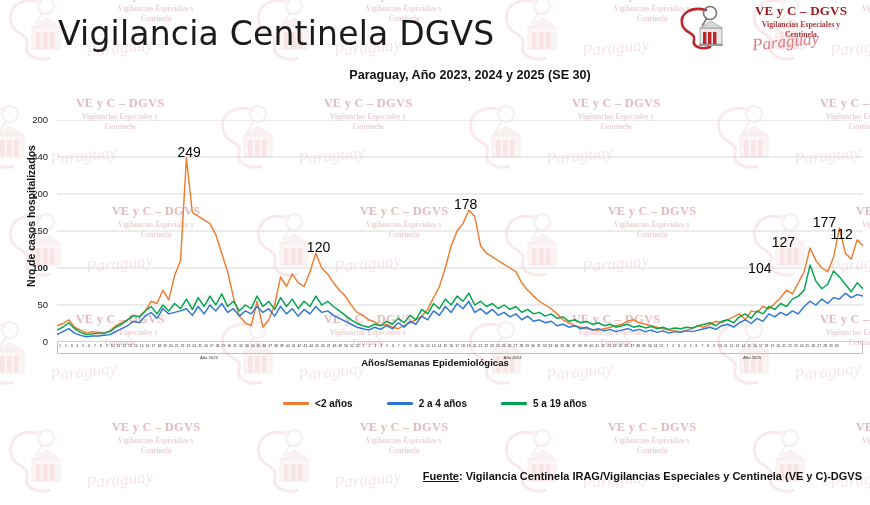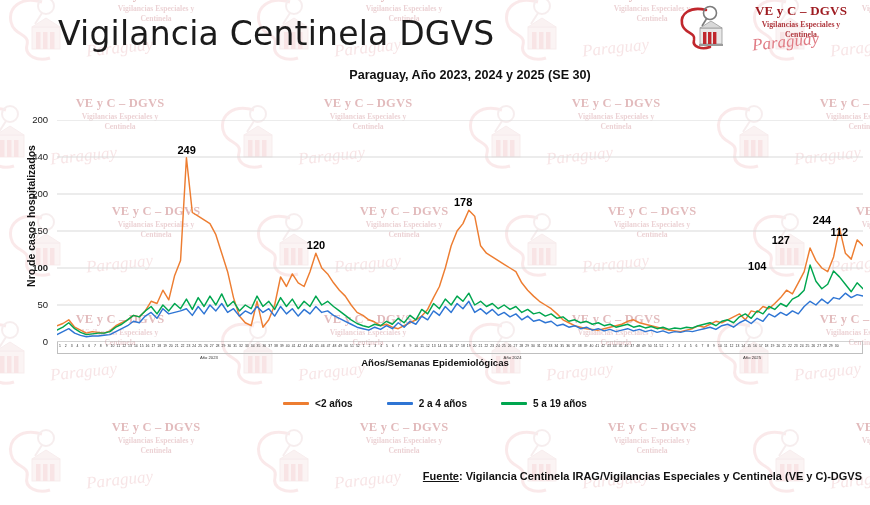--- a/index.html
+++ b/index.html
@@ -71,21 +71,21 @@
     font-size:9.5px;color:#1a1a1a;
   }
   #plot{
     position:absolute;left:57px;top:15px;width:806px;height:222px;
   }
   #plot svg{display:block;}
   .gridline{stroke:#d9d9d9;stroke-width:1;}
   .axisline{stroke:#a6a6a6;stroke-width:1;}
   .series{fill:none;stroke-width:1.45;stroke-linejoin:round;stroke-linecap:round;}
   .dlabel{
-    position:absolute;font-size:11px;font-weight:bold;color:#000;
+    position:absolute;font-size:14px;font-weight:normal;color:#000;
     white-space:nowrap;z-index:7;
   }
   #xticks{position:absolute;left:57px;top:239px;width:806px;height:11px;}
   .xt{
     position:absolute;top:0;font-size:3.4px;color:#2a2a2a;text-align:center;
     transform-origin:center top;
   }
   .xtick-box{position:absolute;left:57px;top:237px;width:806px;height:12px;border:1px solid #bfbfbf;border-top:none;box-sizing:border-box;}
   .yearlbl{
     position:absolute;font-size:4.2px;color:#333;text-align:center;font-weight:normal;
@@ -666,21 +666,21 @@
         <div class="xt" style="left: 765.116px; width: 5.84058px;">28</div>
         <div class="xt" style="left: 770.957px; width: 5.84058px;">29</div>
         <div class="xt" style="left: 776.797px; width: 5.84058px;">30</div>
       </div>
     <div id="x-axis-title">Años/Semanas Epidemiológicas</div>
   <div class="dlabel" style="left: 177.431px; top: 38.74px;">249</div>
       <div class="dlabel" style="left: 306.861px; top: 134.2px;">120</div>
       <div class="dlabel" style="left: 453.942px; top: 91.28px;">178</div>
       <div class="dlabel" style="left: 748.102px; top: 155px;">104</div>
       <div class="dlabel" style="left: 771.635px; top: 129.02px;">127</div>
-      <div class="dlabel" style="left: 812.818px; top: 109.04px;">244</div>
+      <div class="dlabel" style="left: 812.818px; top: 109.04px;">177</div>
       <div class="dlabel" style="left: 830.467px; top: 120.88px;">112</div>
       <div class="yearlbl" style="left: 178.855px; top: 250px; width: 60px;">Año 2023</div>
       <div class="yearlbl" style="left: 482.565px; top: 250px; width: 60px;">Año 2024</div>
       <div class="yearlbl" style="left: 722.029px; top: 250px; width: 60px;">Año 2025</div>
     </div>
 
   <div id="legend">
       <div class="lg-item">
         <span class="lg-sw" style="background:#ED7D31"></span>
         <span class="lg-lb">&lt;2  años</span>

